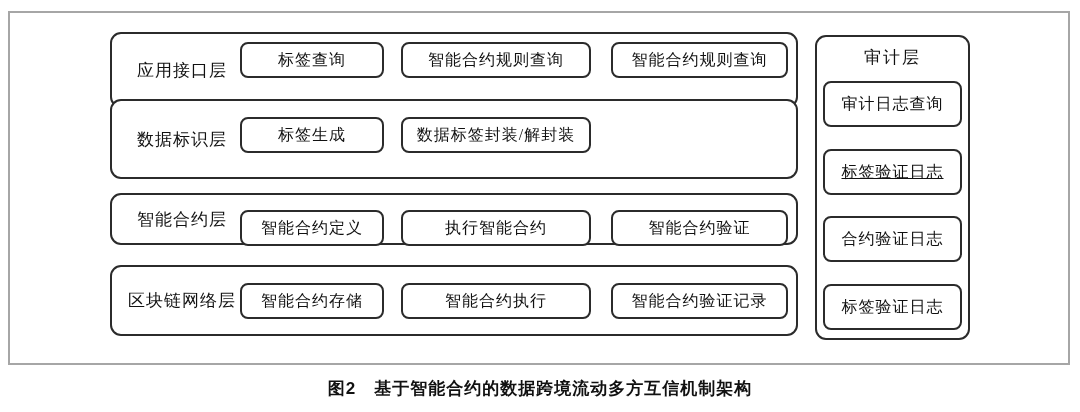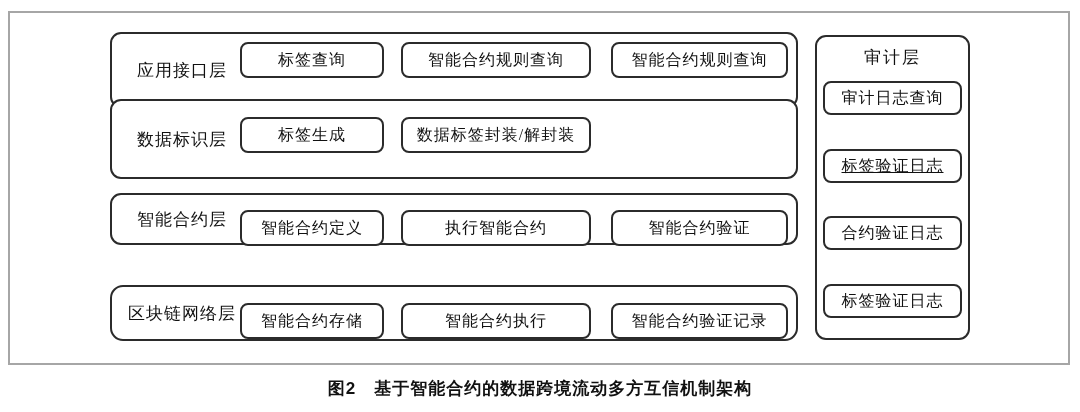--- a/index.html
+++ b/index.html
@@ -26,21 +26,21 @@
     position:absolute;left:110px;width:688px;
     border:2px solid var(--border-dark);
     border-radius:11px;
     background:var(--bg);
     box-sizing:border-box;
     text-decoration:underline;
   }
   .row-0{top:32px;height:76px;}
   .row-1{top:99px;height:80px;}
   .row-2{top:193px;height:52px;}
-  .row-3{top:285px;height:56px;border-radius:13px;}
+  .row-3{top:265px;height:71px;}
   .layer-label{
     position:absolute;left:6px;top:0;bottom:0;width:128px;
     display:flex;align-items:center;justify-content:center;
     font-size:17px;letter-spacing:1px;font-weight:500;
   }
   .module-box{
     position:absolute;
     border:2px solid var(--border-dark);
     border-radius:8px;
     background:var(--bg);
@@ -62,21 +62,21 @@
     border-radius:11px;
     background:var(--bg);
     box-sizing:border-box;
   }
   .audit-title{
     position:absolute;top:9px;left:0;right:0;
     text-align:center;
     font-size:17px;letter-spacing:2px;font-weight:500;
   }
   .audit-box{
-    position:absolute;left:6px;width:139px;height:34px;
+    position:absolute;left:6px;width:139px;height:46px;
     border:2px solid var(--border-dark);
     border-radius:8px;
     background:var(--bg);
     display:flex;align-items:center;justify-content:center;
     font-size:16px;letter-spacing:1px;font-weight:500;
     box-sizing:border-box;
   }
   .abox-0{top:44px;}
   .abox-1{top:112px;text-decoration:underline;}
   .abox-2{top:179px;}

